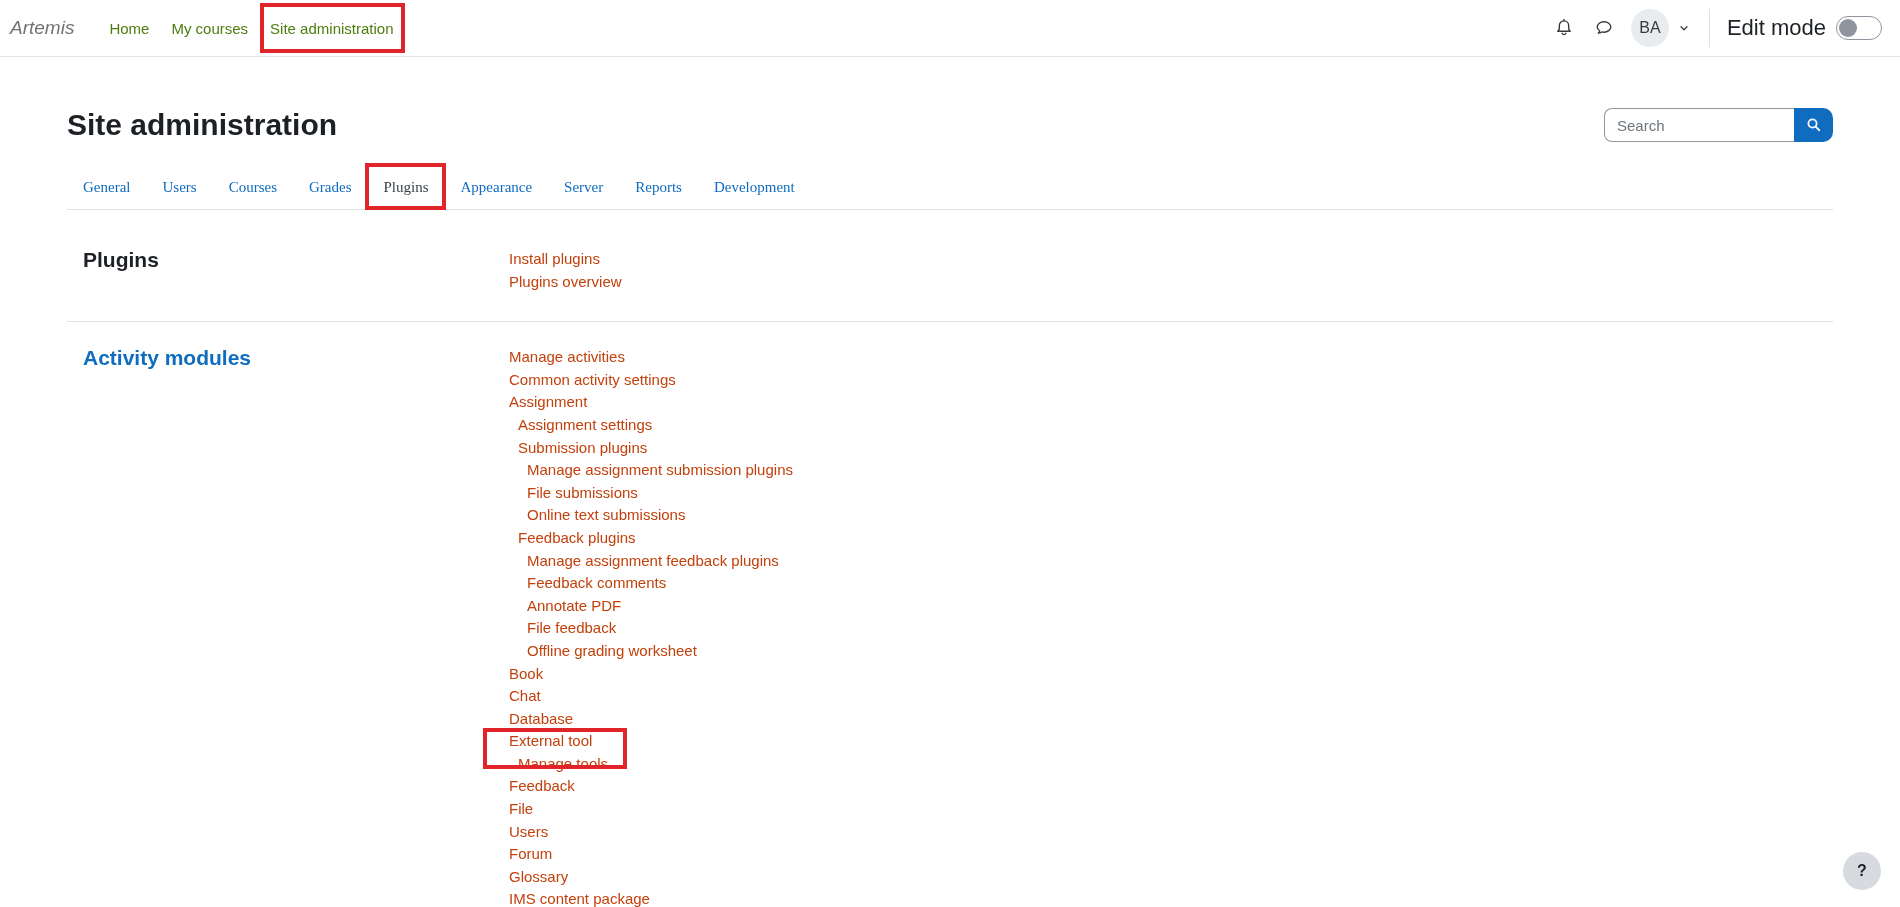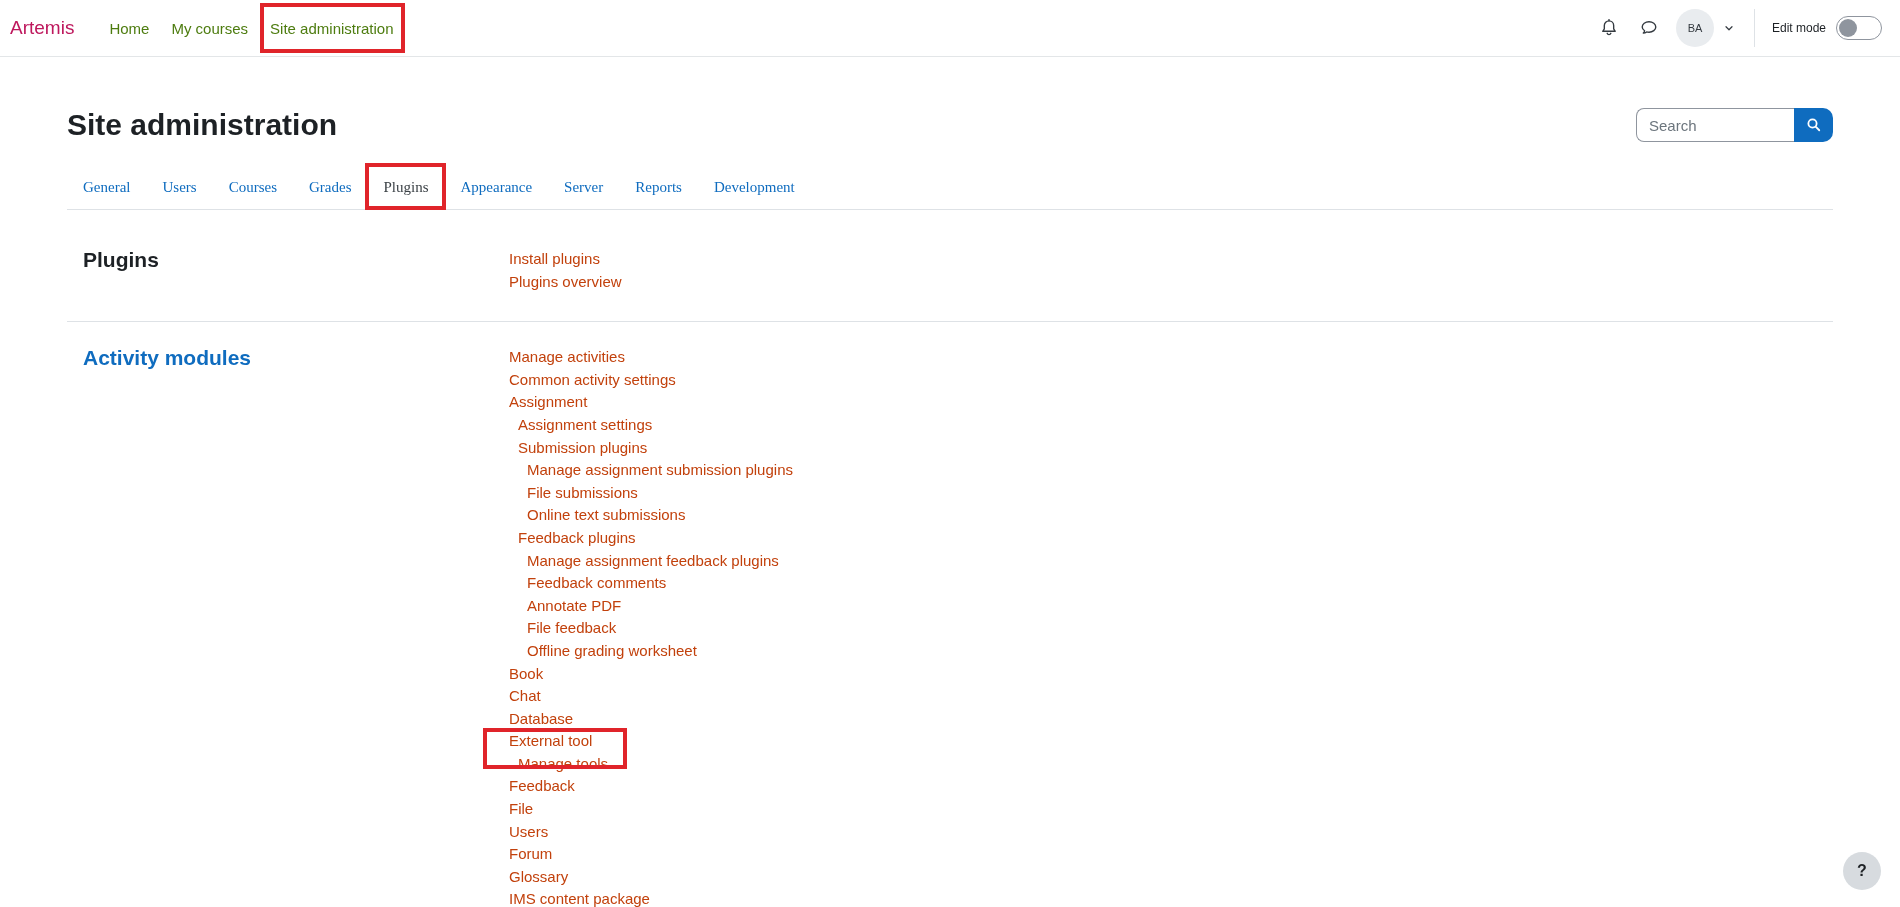--- a/index.html
+++ b/index.html
@@ -7,55 +7,55 @@
   body {
     width:1900px; height:907px; overflow:hidden;
     background:#ffffff; color:#1d2125;
     font-family:"Liberation Sans","DejaVu Sans",sans-serif;
   }
   
   .navbar {
     height:57px; display:flex; align-items:center;
     padding:0 18px 0 10px; border-bottom:1px solid #e3e6e8; background:#fff;
   }
-  .brand { font-size:19px; color:#be185d; margin-right:26px; cursor:pointer; white-space:nowrap; }
+  .brand { font-size:19px; color:#737373; margin-right:26px; cursor:pointer; white-space:nowrap;font-style:italic; }
   .nav-item {
     font-size:15px; color:#4d7c0f; padding:0 9px; margin-right:4px;
     position:relative; cursor:pointer; white-space:nowrap; line-height:57px; height:57px;
   }
   .red-frame-nav {
     position:absolute; left:-1px; right:-2px; top:3px; bottom:4px;
     border:4px solid #e0242a; pointer-events:none;
   }
   .nav-right { margin-left:auto; display:flex; align-items:center; }
   .icon-btn { width:26px; height:26px; display:flex; align-items:center; justify-content:center; cursor:pointer; margin-right:14px; }
   .avatar {
     width:38px; height:38px; border-radius:50%; background:#e9ecef;
     display:flex; align-items:center; justify-content:center;
-    font-size:11px; color:#343a40; cursor:pointer; margin-right:7px;
+    font-size:16px; color:#343a40; cursor:pointer; margin-right:7px;
   }
   .chevron { width:16px; height:16px; display:flex; align-items:center; justify-content:center; cursor:pointer; }
   .v-divider { width:1px; height:38px; background:#dee2e6; margin:0 17px; }
-  .edit-label { font-size:12px; color:#1d2125; margin-right:10px; white-space:nowrap; }
+  .edit-label { font-size:22px; color:#1d2125; margin-right:10px; white-space:nowrap; }
   .toggle {
     width:46px; height:24px; border:1px solid #8f959e; border-radius:13px;
     background:#fff; position:relative; cursor:pointer;
   }
   .toggle .knob {
     position:absolute; left:2px; top:2px; width:18px; height:18px;
     border-radius:50%; background:#8f959e;
   }
   
   .page-header {
     margin:50px 67px 0; display:flex; justify-content:space-between; align-items:center;
   }
   .page-title { font-size:30px; font-weight:bold; color:#1d2125; line-height:36px; margin:0; }
   .search-group { display:flex; height:34px; }
   .search-input {
-    width:158px; height:34px; border:1px solid #8f959e; border-right:none;
+    width:190px; height:34px; border:1px solid #8f959e; border-right:none;
     border-radius:8px 0 0 8px; padding:0 12px; font-size:15px; color:#7f1d1d;
     font-family:"Liberation Sans","DejaVu Sans",sans-serif; outline:none;
   }
   .search-input::placeholder { color:#6c757d; }
   .search-btn {
     width:39px; height:34px; background:#0f6cbf; border:none;
     border-radius:0 10px 10px 0; display:flex; align-items:center; justify-content:center;
     cursor:pointer;
   }
   

